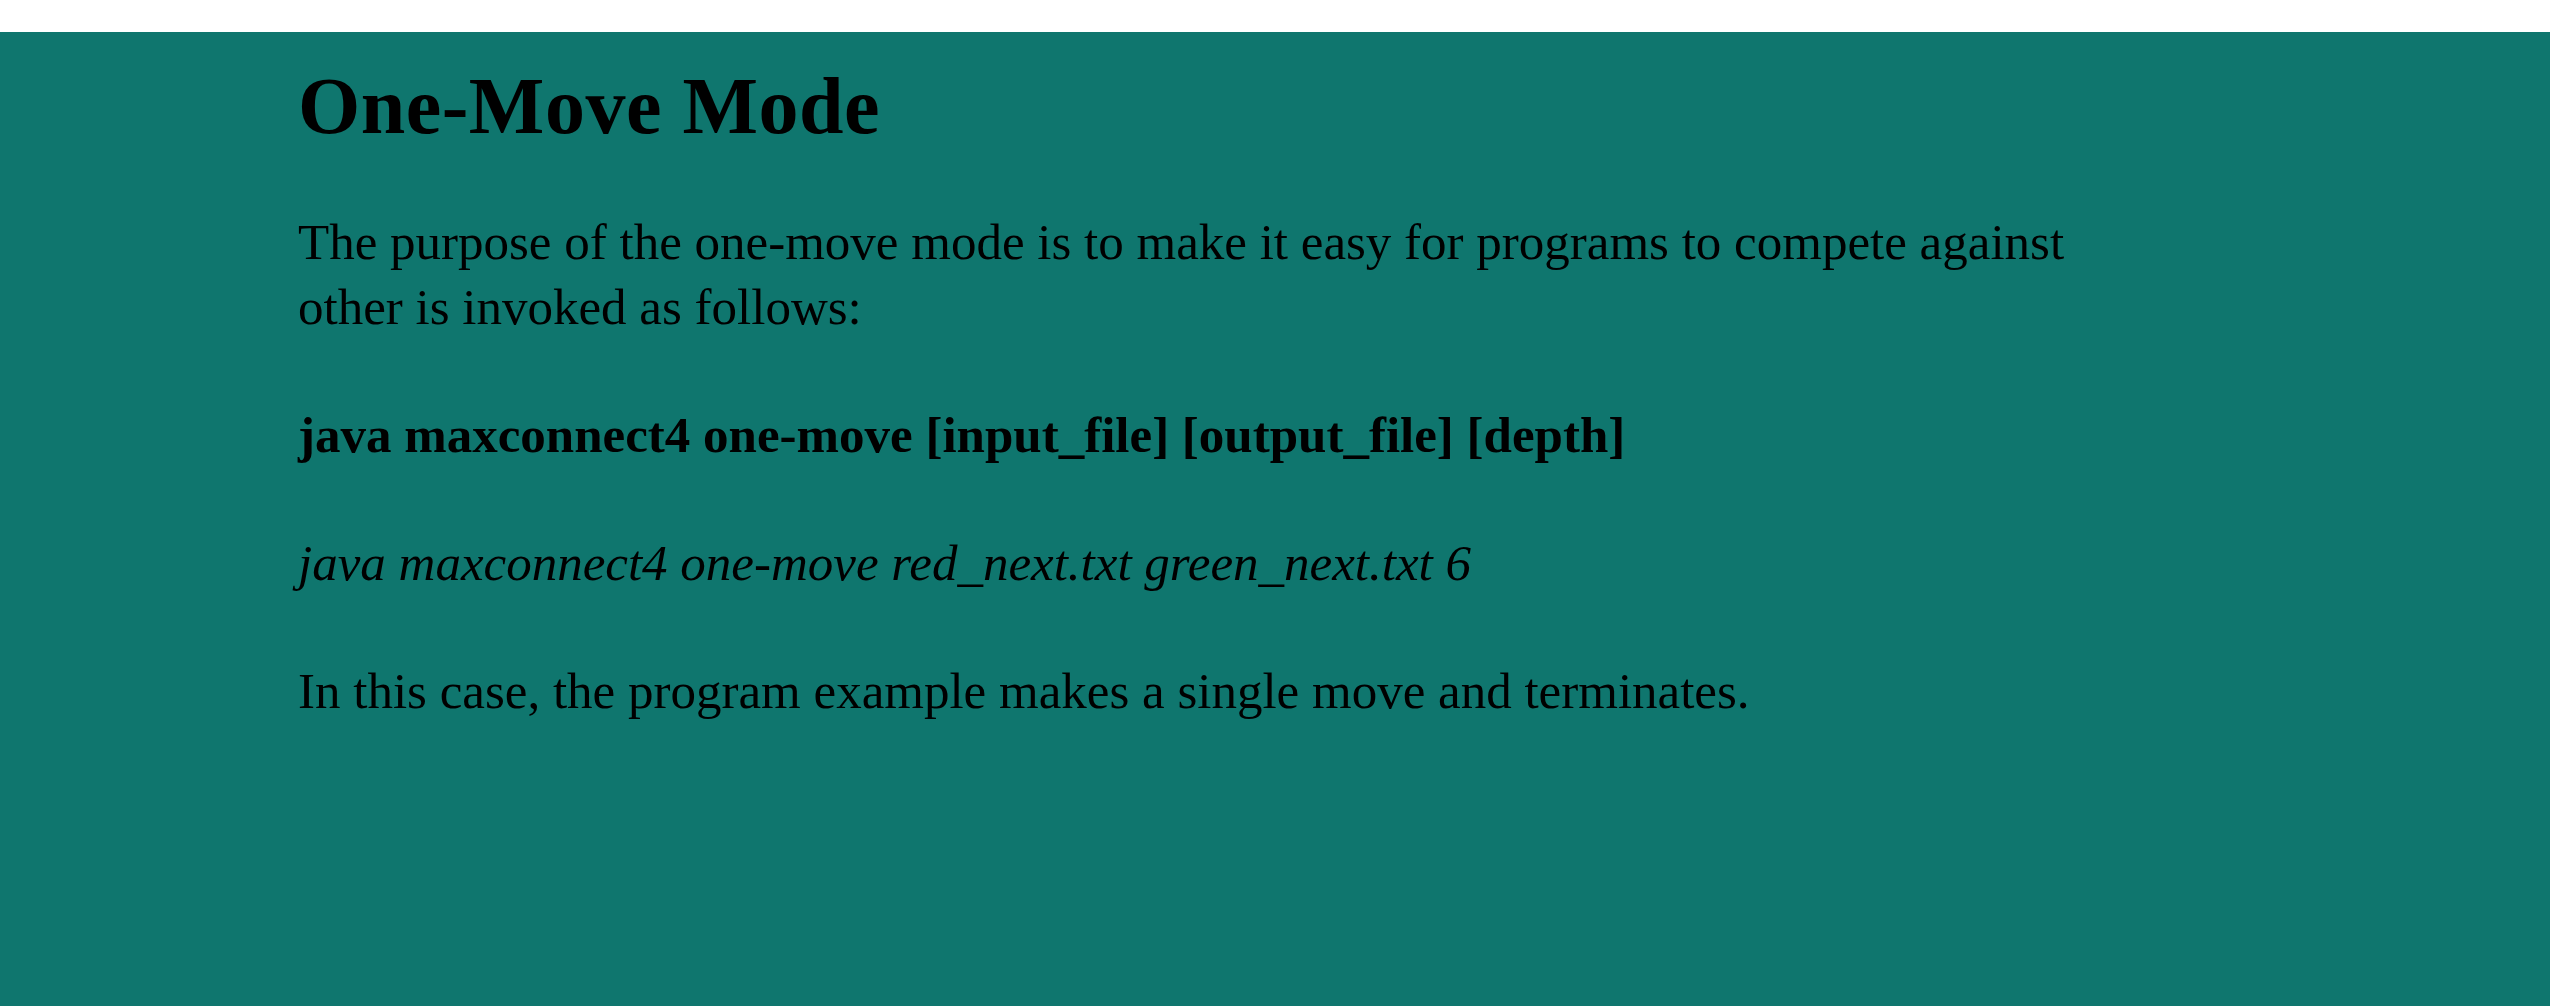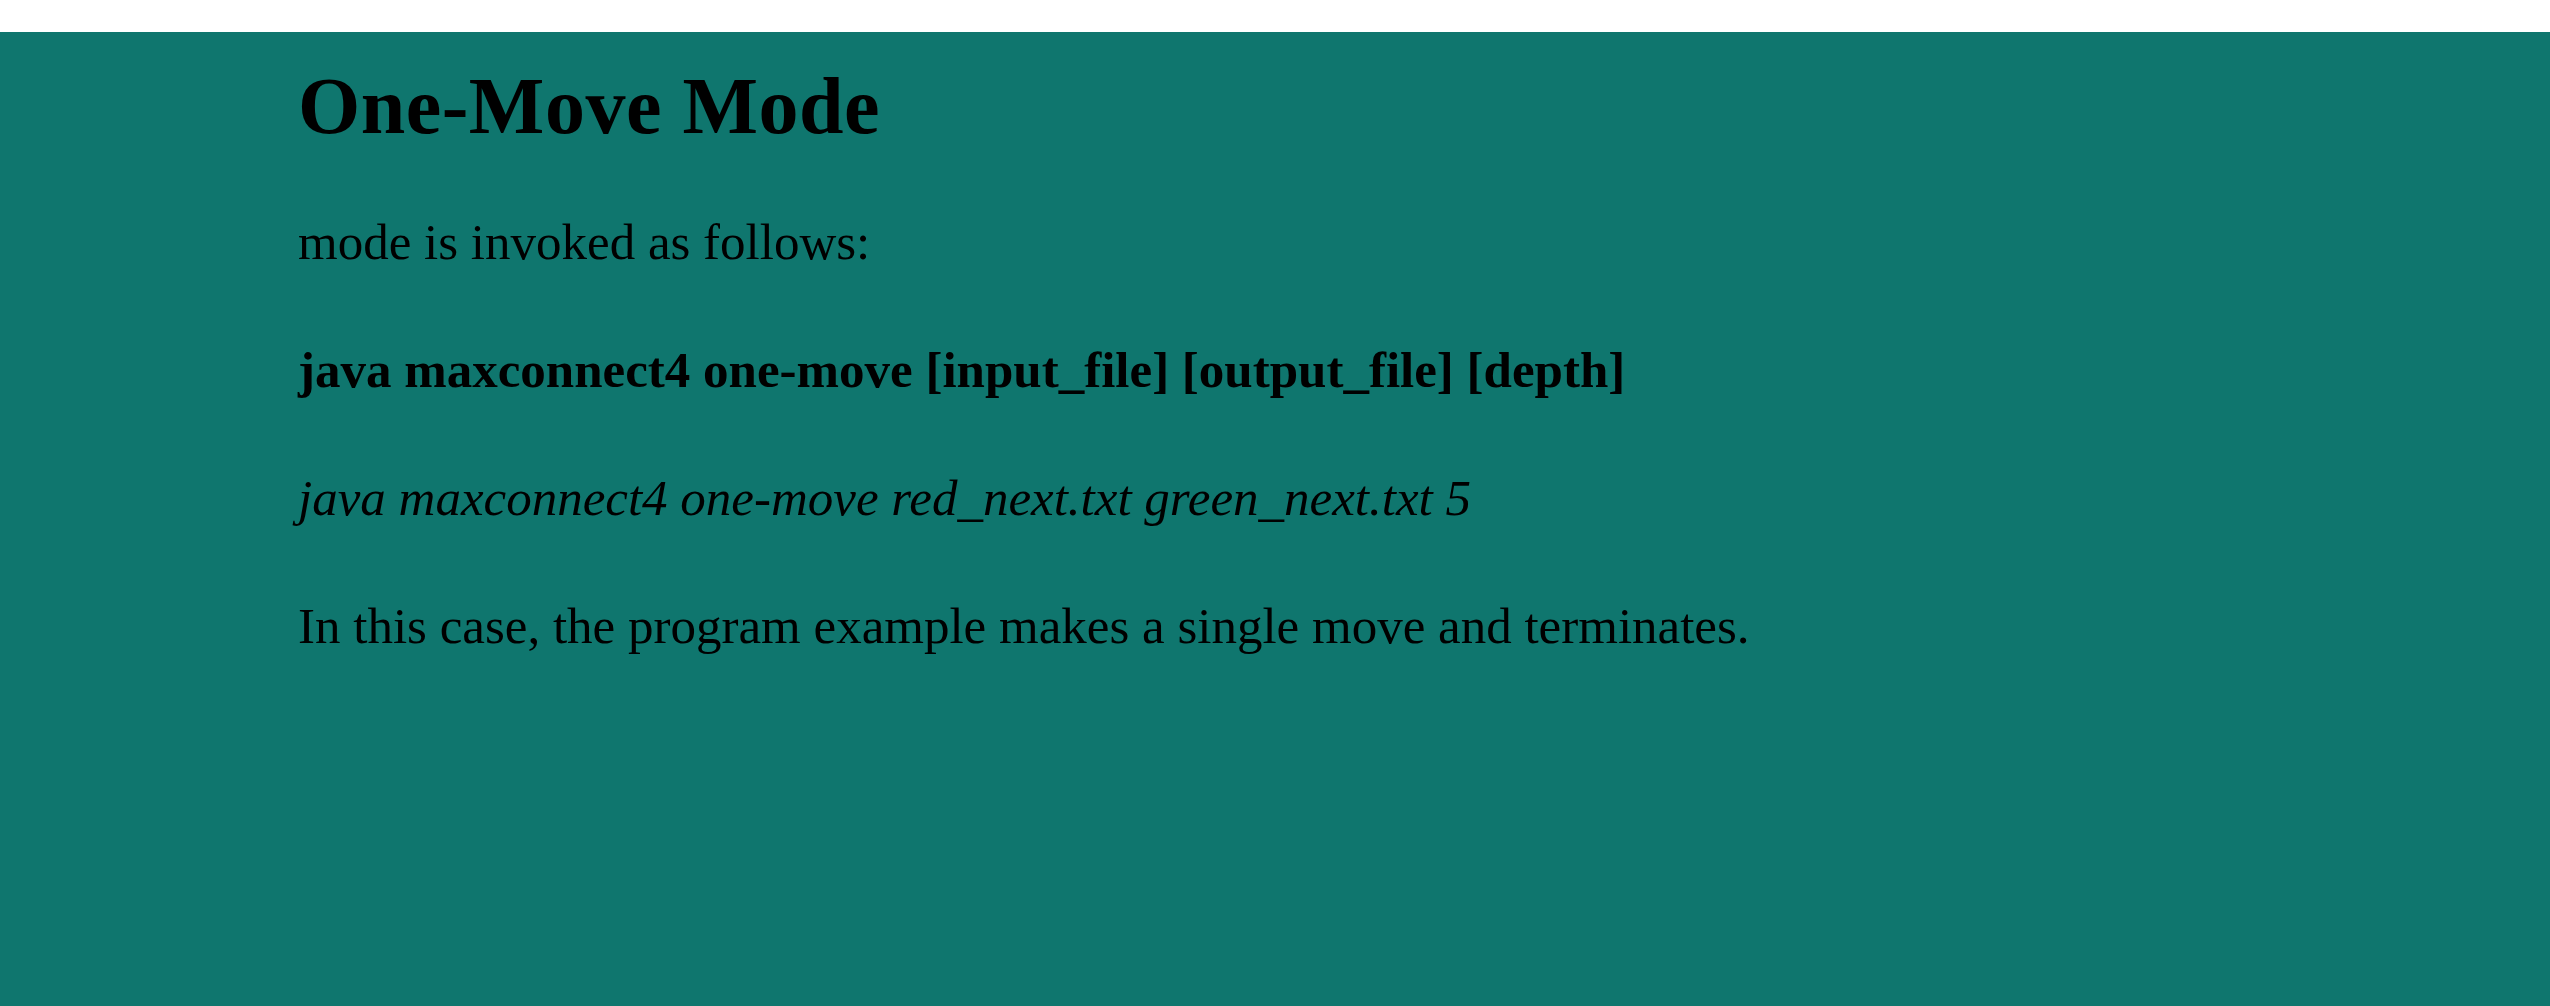--- a/index.html
+++ b/index.html
@@ -42,23 +42,24 @@
   }
 </style>
 </head>
 <body>
 
 <div class="page">
 
   <h1 class="doc-title">One-Move Mode</h1>
 
   <div class="para">
-    <div class="line">mode is invoked as follows:</div>
+    <div class="line">The purpose of the one-move mode is to make it easy for programs to compete against</div>
+    <div class="line">other is invoked as follows:</div>
   </div>
 
   <div class="para bold-italic">java maxconnect4 one-move [input_file] [output_file] [depth]</div>
 
 
-  <div class="para italic">java maxconnect4 one-move red_next.txt green_next.txt 5</div>
+  <div class="para italic">java maxconnect4 one-move red_next.txt green_next.txt 6</div>
 
   <div class="para">In this case, the program example makes a single move and terminates.</div>
 
 </div>
 
 </body></html>

